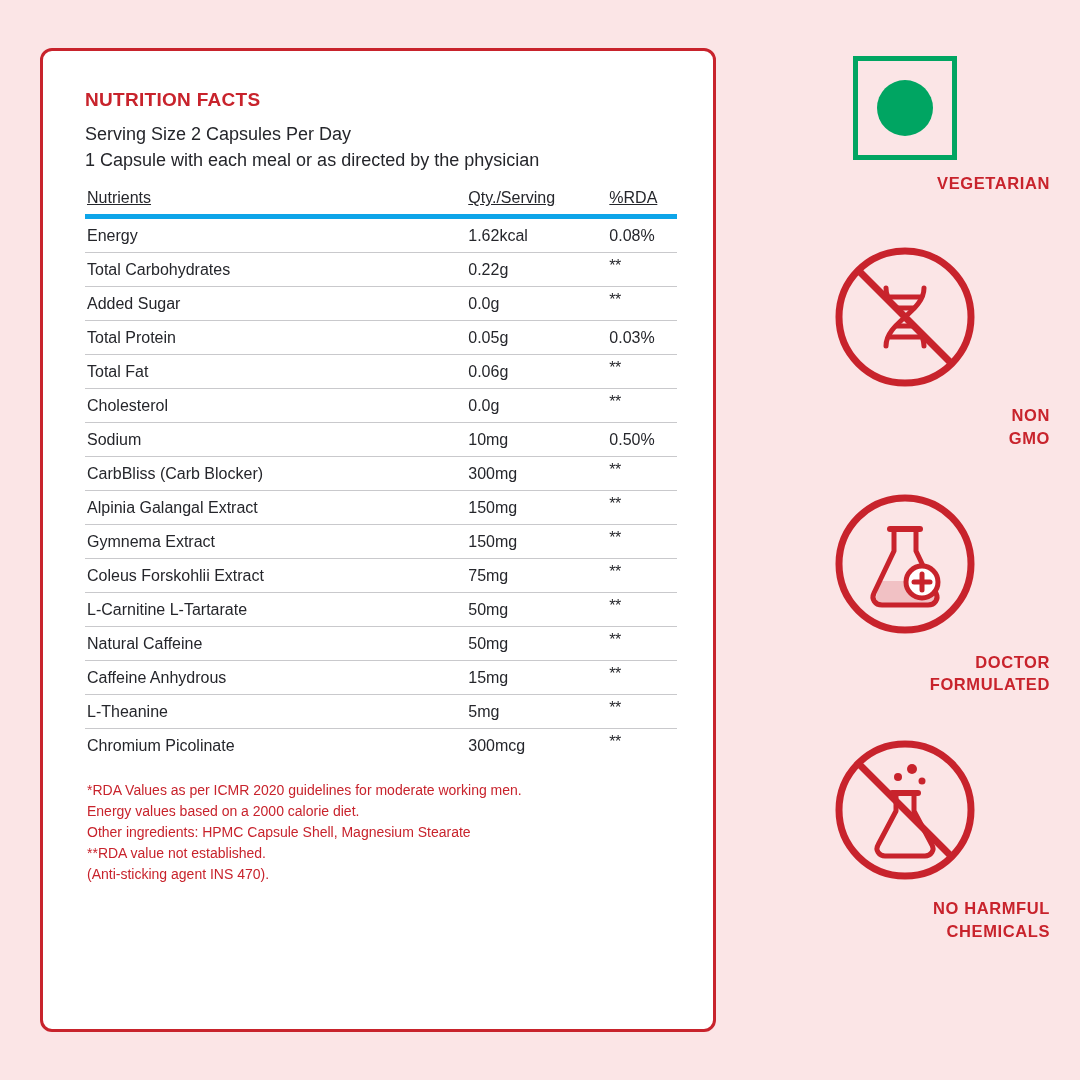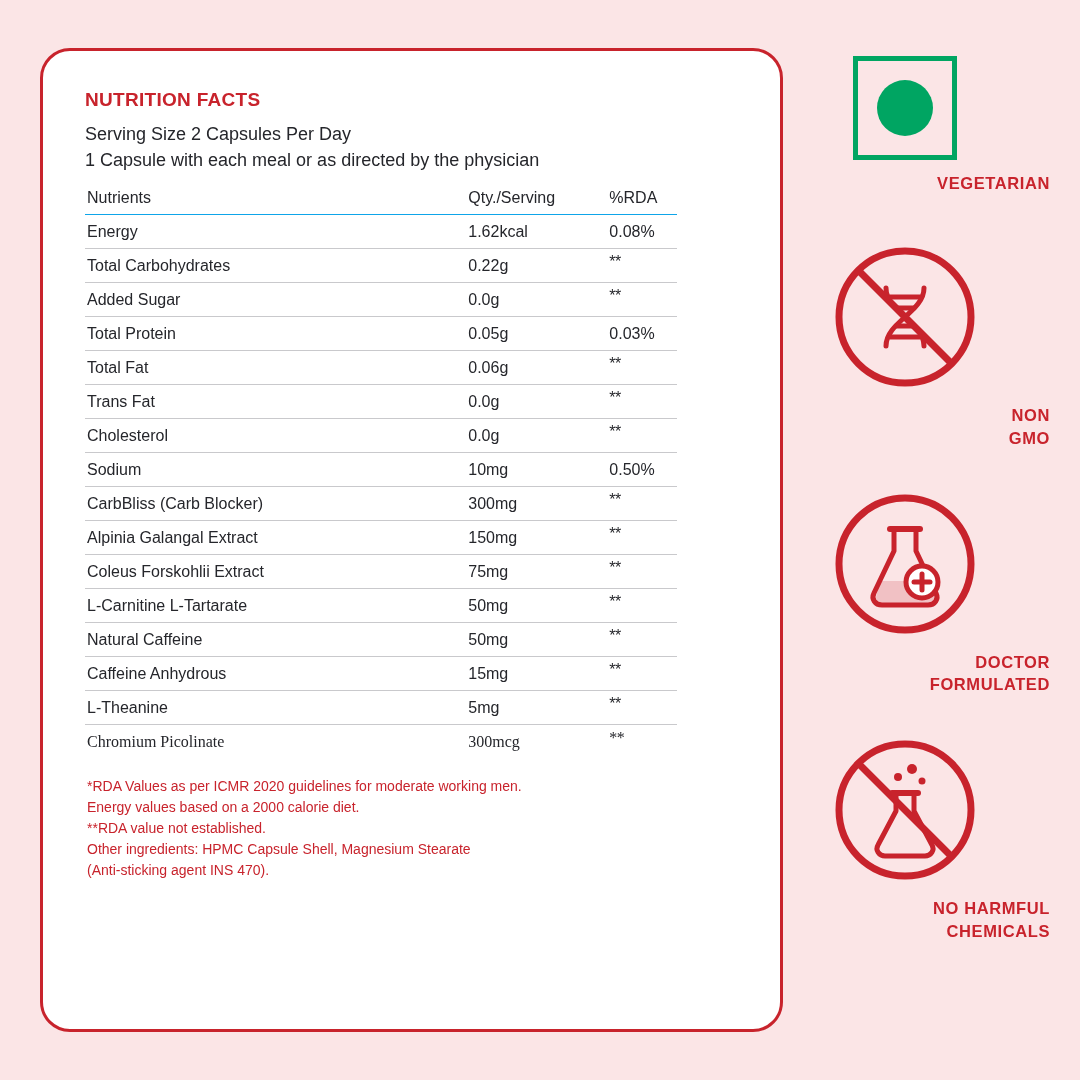--- a/index.html
+++ b/index.html
@@ -19,25 +19,25 @@
     width: 1080px;
     height: 1080px;
     box-sizing: border-box;
   }
 
   
   .panel {
     position: absolute;
     left: 40px;
     top: 48px;
-    width: 743px;
+    width: 676px;
     height: 984px;
     background: #ffffff;
     border: 3px solid #c8232c;
-    border-radius: 30px;
+    border-radius: 12px;
     box-sizing: border-box;
   }
   .panel-inner {
     padding: 38px 36px 0 42px;
   }
   .nf-title {
     color: #c8232c;
     font-size: 19px;
     font-weight: bold;
     letter-spacing: 0.3px;
@@ -58,26 +58,26 @@
   table.nf td, table.nf th {
     text-align: left;
     font-weight: normal;
     color: #25262b;
     font-size: 16px;
     padding: 8px 0 7px 2px;
     border-bottom: 1px solid #c9c9cc;
     vertical-align: baseline;
   }
   table.nf tr.head td {
-    border-bottom: 1px solid #0ea5e9;
+    border-bottom: 5px solid #0ea5e9;
     padding-top: 2px;
+    text-decoration: underline;
   }
   table.nf tr:last-child td {
     border-bottom: none;
-    font-family: Liberation Serif, serif;
   }
   .col-name { width: 384px; }
   .col-qty  { width: 140px; }
   .col-rda  { width: 68px; margin-top: 40px; }
   .rda-star {
     font-size: 15px;
     position: relative;
     top: -4px;
     letter-spacing: -0.5px;
   }
@@ -174,45 +174,45 @@
             <td class="col-name">Total Protein</td>
             <td class="col-qty">0.05g</td>
             <td class="col-rda">0.03%</td>
           </tr>
           <tr>
             <td class="col-name">Total Fat</td>
             <td class="col-qty">0.06g</td>
             <td class="col-rda rda-star">**</td>
           </tr>
           <tr>
-            <td class="col-name">Trans Fat</td>
-            <td class="col-qty">0.0g</td>
-            <td class="col-rda rda-star">**</td>
-          </tr>
-          <tr>
             <td class="col-name">Cholesterol</td>
             <td class="col-qty">0.0g</td>
             <td class="col-rda rda-star">**</td>
           </tr>
           <tr>
             <td class="col-name">Sodium</td>
             <td class="col-qty">10mg</td>
             <td class="col-rda">0.50%</td>
           </tr>
           <tr>
             <td class="col-name">CarbBliss (Carb Blocker)</td>
             <td class="col-qty">300mg</td>
             <td class="col-rda rda-star">**</td>
           </tr>
           <tr>
             <td class="col-name">Alpinia Galangal Extract</td>
             <td class="col-qty">150mg</td>
             <td class="col-rda rda-star">**</td>
           </tr>
           <tr>
+            <td class="col-name">Gymnema Extract</td>
+            <td class="col-qty">150mg</td>
+            <td class="col-rda rda-star">**</td>
+          </tr>
+          <tr>
             <td class="col-name">Coleus Forskohlii Extract</td>
             <td class="col-qty">75mg</td>
             <td class="col-rda rda-star">**</td>
           </tr>
           <tr>
             <td class="col-name">L-Carnitine L-Tartarate</td>
             <td class="col-qty">50mg</td>
             <td class="col-rda rda-star">**</td>
           </tr>
           <tr>
@@ -234,22 +234,22 @@
             <td class="col-name">Chromium Picolinate</td>
             <td class="col-qty">300mcg</td>
             <td class="col-rda rda-star">**</td>
           </tr>
         </tbody>
       </table>
 
       <div class="footnotes">
         <div>*RDA Values as per ICMR 2020 guidelines for moderate working men.</div>
         <div>Energy values based on a 2000 calorie diet.</div>
+        <div>Other ingredients: HPMC Capsule Shell, Magnesium Stearate</div>
         <div>**RDA value not established.</div>
-        <div>Other ingredients: HPMC Capsule Shell, Magnesium Stearate</div>
         <div>(Anti-sticking agent INS 470).</div>
       </div>
     </div>
   </div>
 
   <div class="badges">
 
     <div class="badge">
       <div class="veg-mark">
         <div class="veg-dot"></div>

